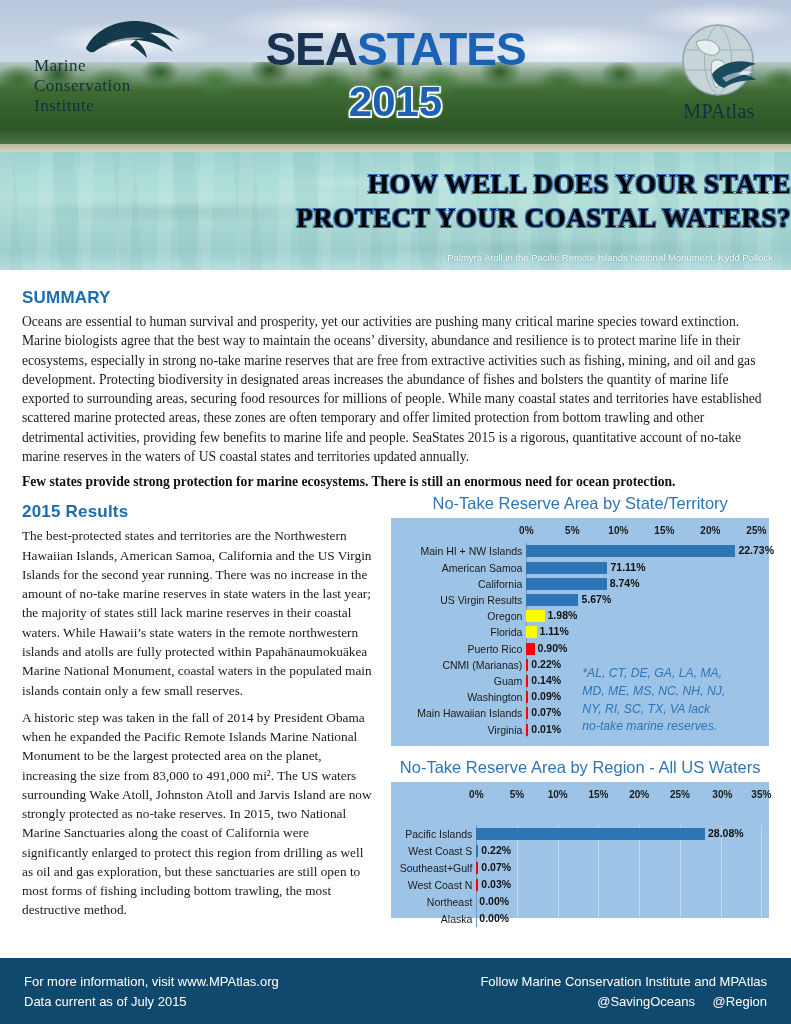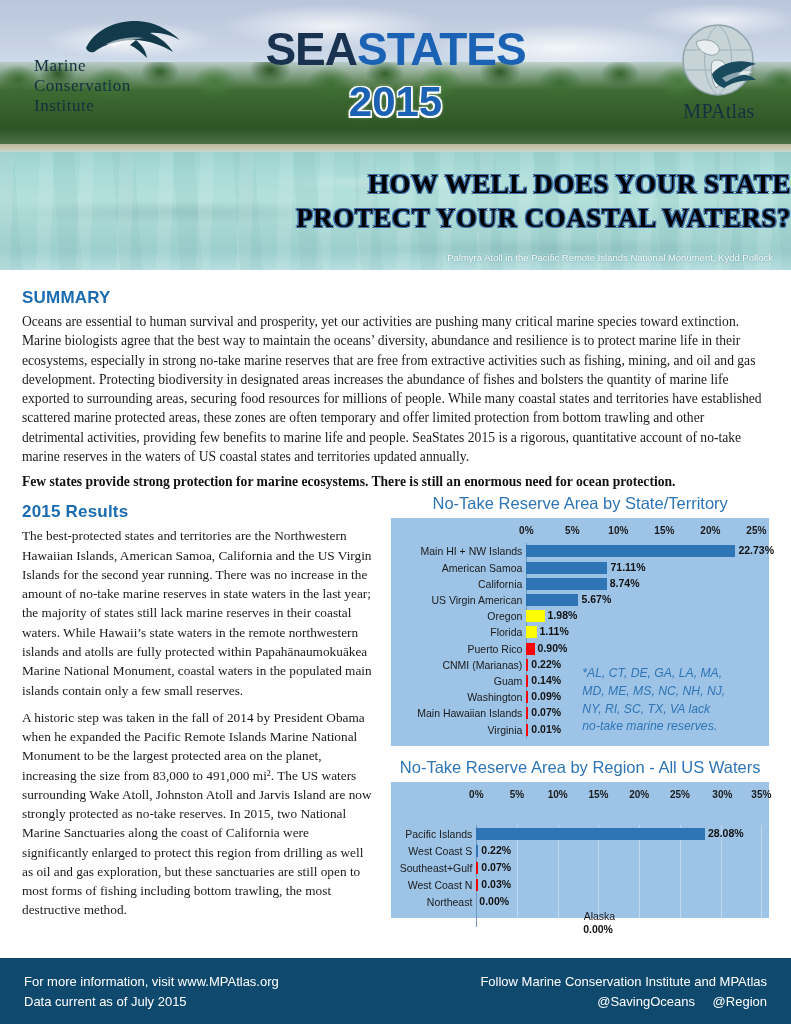--- a/index.html
+++ b/index.html
@@ -417,21 +417,21 @@
                 </div>
               </div>
               <div class="bar-row" style="height: 16.2px;">
                 <div class="bar-label" style="width: 128px;">California</div>
                 <div class="bar-track">
                   <div class="bar" style="width: 80.408px; background: rgb(46, 117, 182);"></div>
                   <div class="bar-val" style="left: 83.408px;">8.74%</div>
                 </div>
               </div>
               <div class="bar-row" style="height: 16.2px;">
-                <div class="bar-label" style="width: 128px;">US Virgin American</div>
+                <div class="bar-label" style="width: 128px;">US Virgin Results</div>
                 <div class="bar-track">
                   <div class="bar" style="width: 52.164px; background: rgb(46, 117, 182);"></div>
                   <div class="bar-val" style="left: 55.164px;">5.67%</div>
                 </div>
               </div>
               <div class="bar-row" style="height: 16.2px;">
                 <div class="bar-label" style="width: 128px;">Oregon</div>
                 <div class="bar-track">
                   <div class="bar" style="width: 18.216px; background: rgb(255, 255, 0);"></div>
                   <div class="bar-val" style="left: 21.216px;">1.98%</div>
@@ -546,21 +546,21 @@
                   <div class="bar-val" style="left: 5px;">0.03%</div>
                 </div>
               </div>
               <div class="bar-row" style="height: 17px;">
                 <div class="bar-label" style="width: 78px;">Northeast</div>
                 <div class="bar-track">
                   <div class="bar" style="width: 0px; background: rgb(255, 0, 0);"></div>
                   <div class="bar-val" style="left: 3px;">0.00%</div>
                 </div>
               </div>
-              <div class="bar-row" style="height: 17px; flex-direction: column;">
+              <div class="bar-row" style="height: 17px;">
                 <div class="bar-label" style="width: 78px;">Alaska</div>
                 <div class="bar-track">
                   <div class="bar" style="width: 0px; background: rgb(255, 0, 0);"></div>
                   <div class="bar-val" style="left: 3px;">0.00%</div>
                 </div>
               </div>
             </div>
           </div>
 
       </div>

